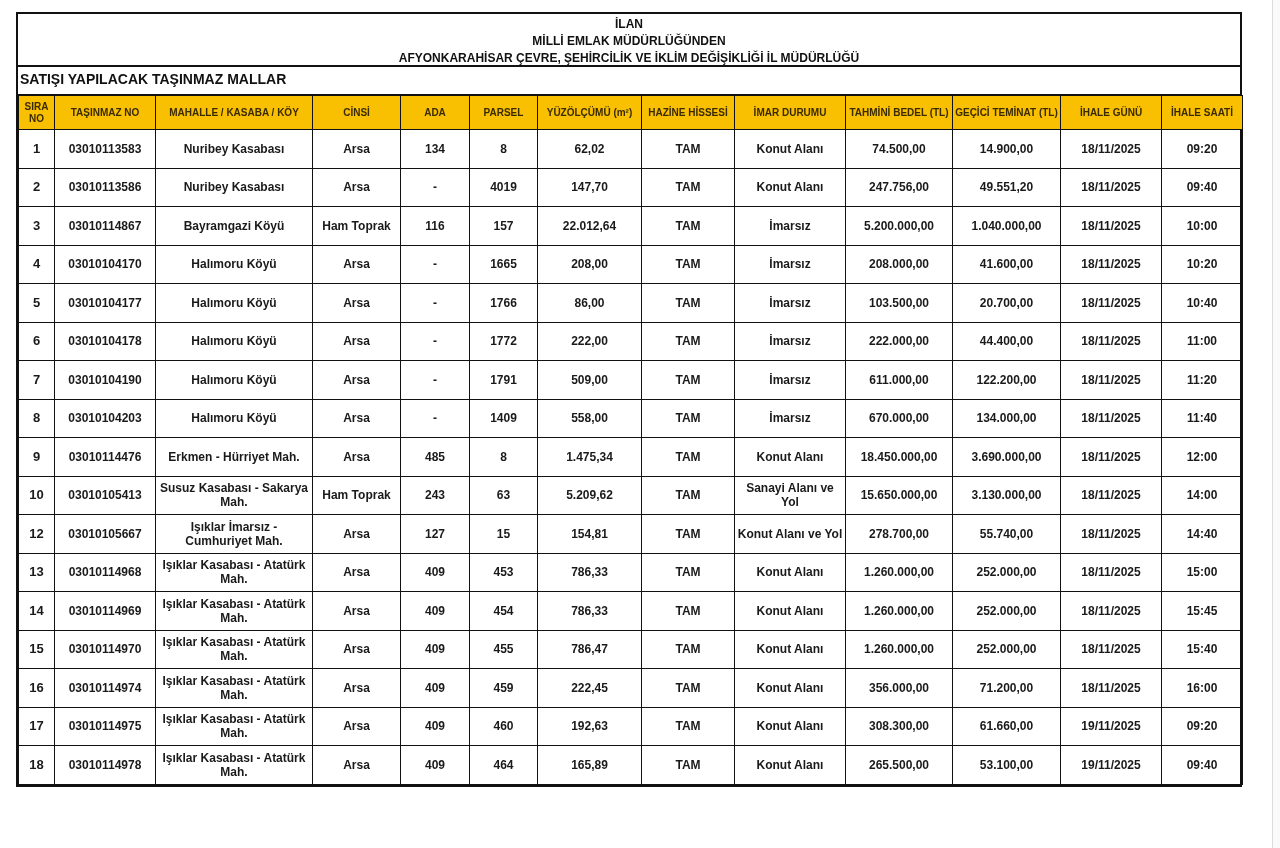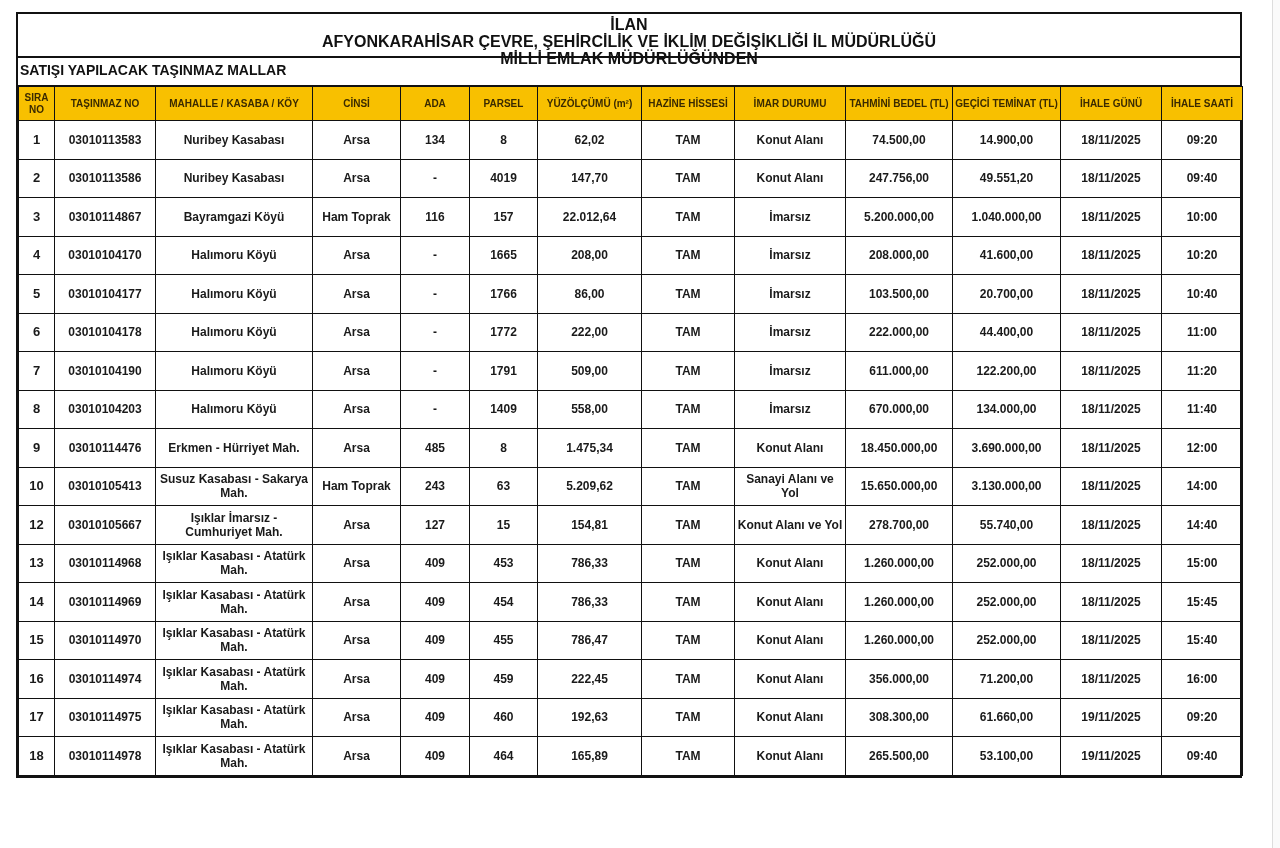--- a/index.html
+++ b/index.html
@@ -1,43 +1,43 @@
 <!DOCTYPE html>
 <html><head>
 <meta charset="utf-8">
 <style>
   html, body { margin: 0; padding: 0; background: #ffffff; }
   body { width: 1280px; height: 848px; position: relative; overflow: hidden;
          font-family: "Liberation Sans", sans-serif; color: #111; }
   .sheet { position: absolute; left: 16px; top: 12px; width: 1226px;
            border: 2px solid #111; box-sizing: border-box; }
-  .title-block { height: 44px; border-bottom: 2px solid #111; text-align: center;
-                 font-weight: bold; font-size: 16px; line-height: 17px; padding-top: 2px; box-sizing: border-box; }
+  .title-block { height: 53px; border-bottom: 2px solid #111; text-align: center;
+                 font-weight: bold; font-size: 12px; line-height: 17px; padding-top: 2px; box-sizing: border-box; }
   .subtitle { height: 28px; font-weight: bold; font-size: 14px; line-height: 24px;
               padding-left: 2px; border-bottom: 1px solid #111; box-sizing: border-box; }
   table { border-collapse: collapse; width: 100%; table-layout: fixed; }
   th, td { border: 1px solid #111; text-align: center; vertical-align: middle;
            font-weight: bold; padding: 0 2px; }
   th { background: #f8c000; color: #3a2a00; font-size: 10px; height: 33px; line-height: 12px; }
   td { font-size: 12px; height: 37.5px; line-height: 14px; color: #1a1a1a; }
   td.idx { font-size: 13px; }
   tr { border-top: 1.5px solid #111; margin-left: 12px; }
   .page-mark { position: absolute; left: 608px; top: 842px; width: 40px; height: 4px;
                color: #bbb; font-size: 6px; }
   .right-edge { position: absolute; left: 1272px; top: 0; width: 8px; height: 848px;
                 border-left: 1px solid #ddd; background: #fafafa; }
 </style>
 </head>
 <body>
 
 <div class="sheet">
   <div class="title-block">
     <div>İLAN</div>
+    <div>MİLLİ EMLAK MÜDÜRLÜĞÜNDEN</div>
     <div>AFYONKARAHİSAR ÇEVRE, ŞEHİRCİLİK VE İKLİM DEĞİŞİKLİĞİ İL MÜDÜRLÜĞÜ</div>
-    <div>MİLLİ EMLAK MÜDÜRLÜĞÜNDEN</div>
   </div>
   <div class="subtitle">SATIŞI YAPILACAK TAŞINMAZ MALLAR</div>
   <table>
     <colgroup>
       <col style="width:36px">
         <col style="width:101px">
         <col style="width:157px">
         <col style="width:88px">
       <col style="width:69px">
         <col style="width:68px">

